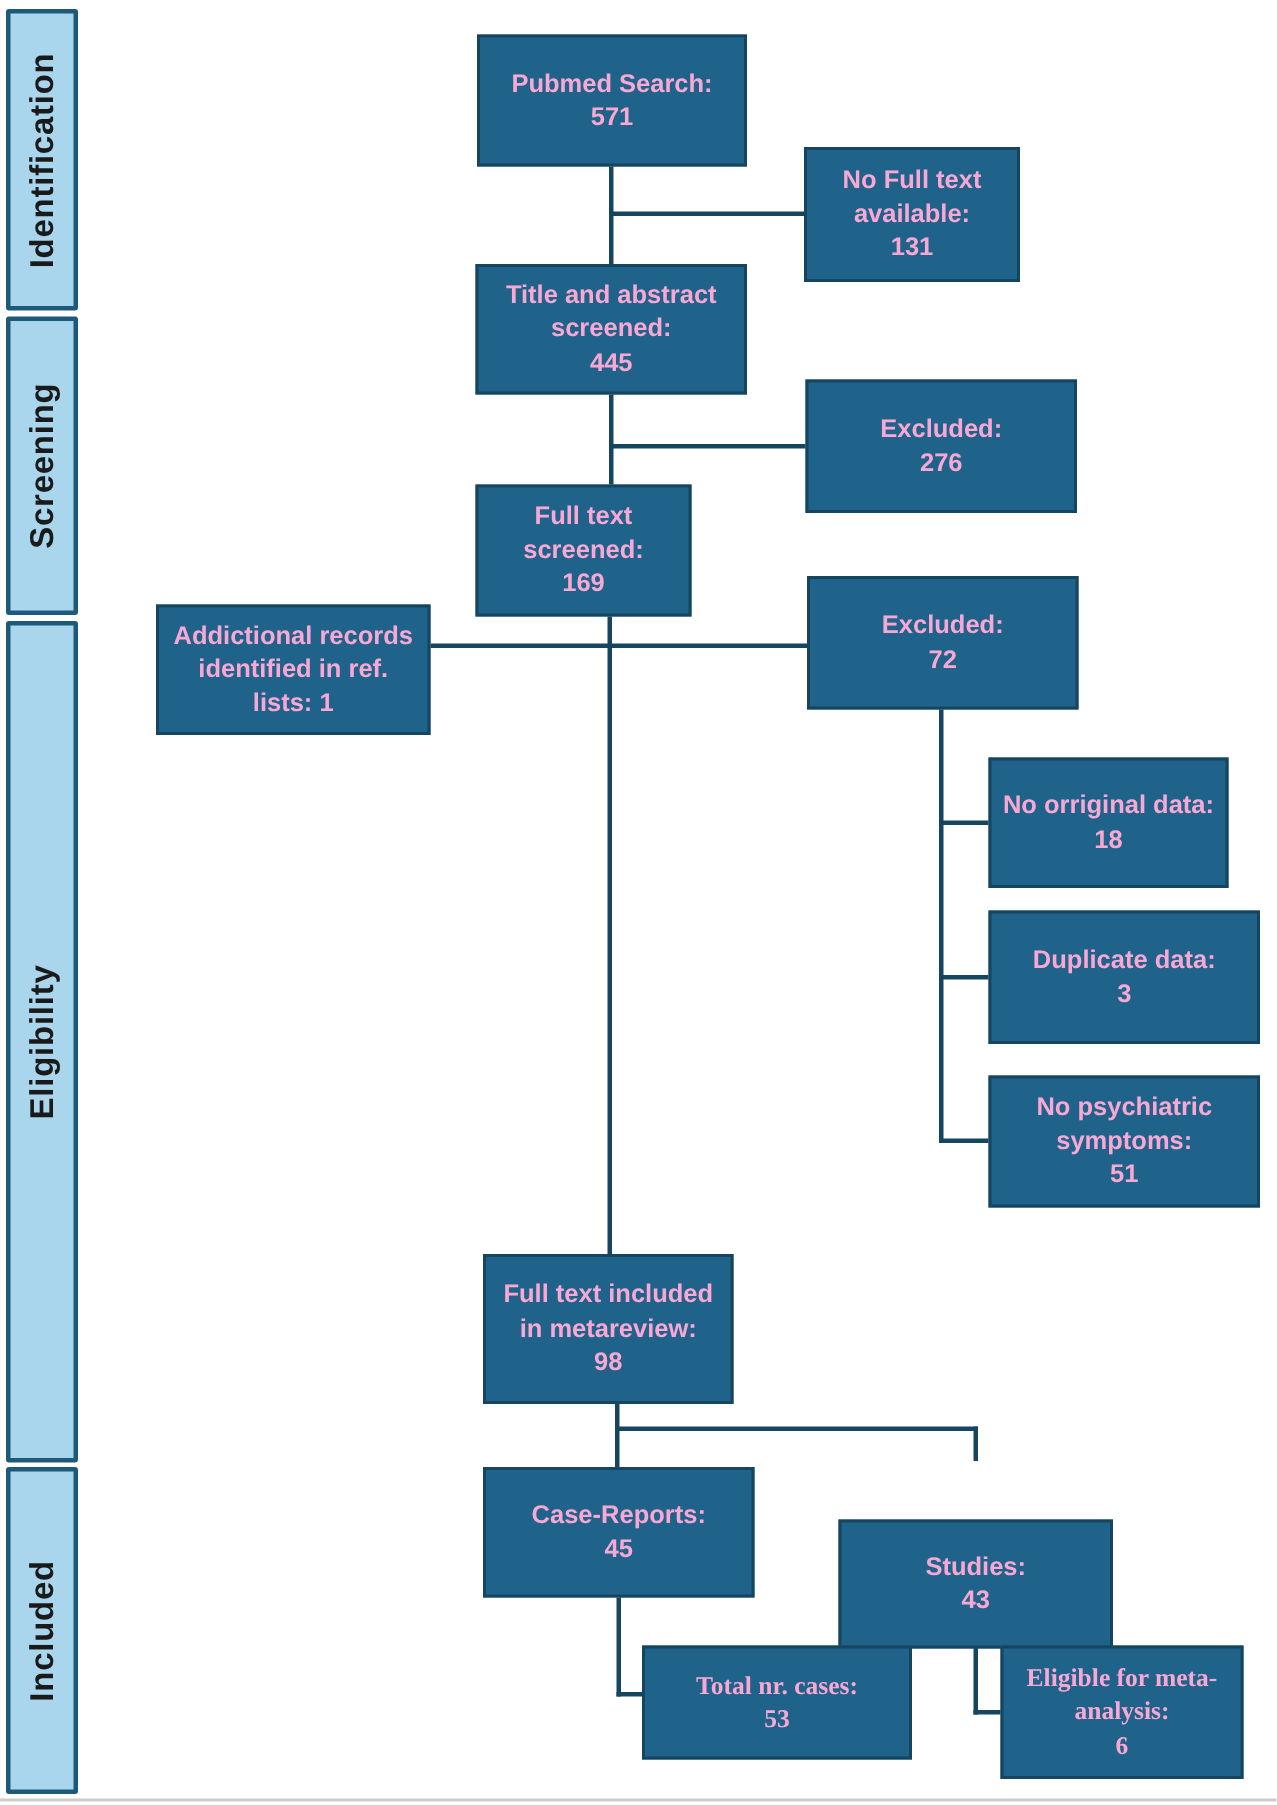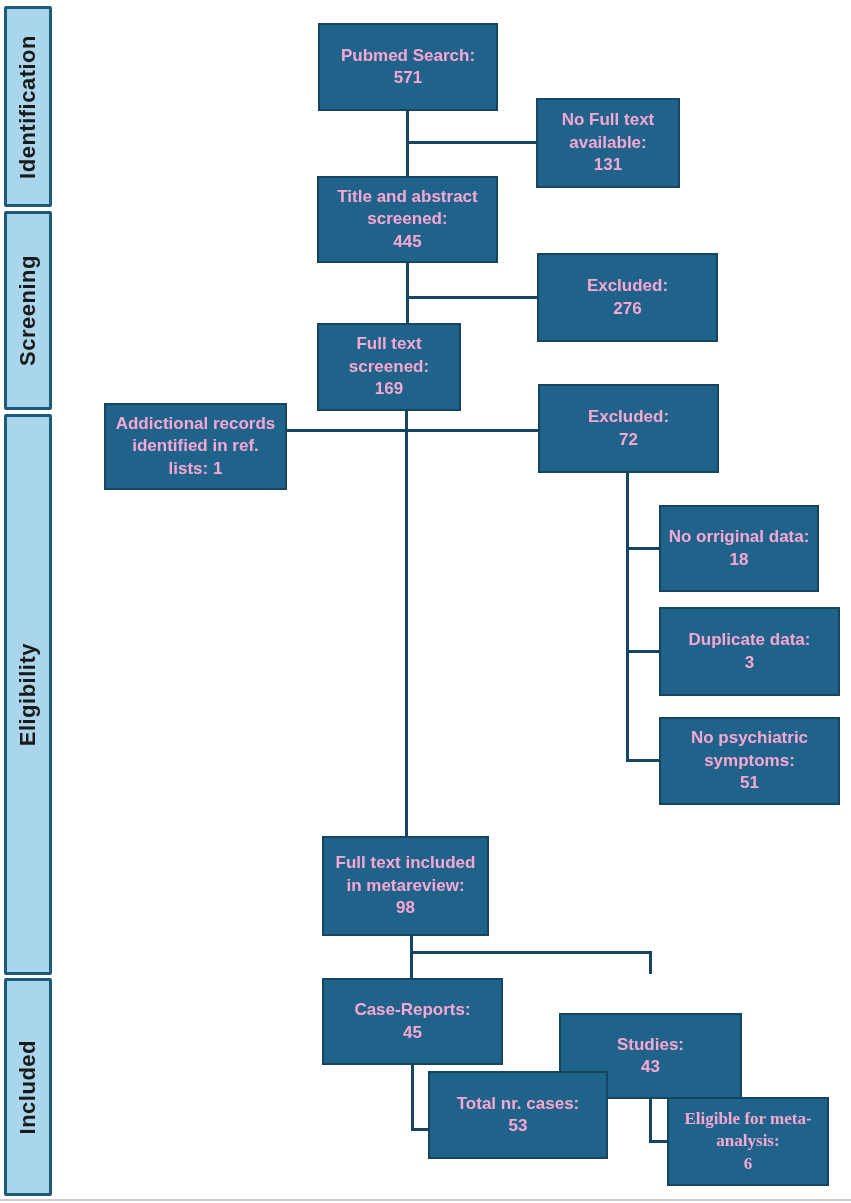--- a/index.html
+++ b/index.html
@@ -121,21 +121,21 @@
   <div class="node" style="left:659px; top:717px; width:181px; height:88px;">No psychiatric
 symptoms:
 51</div>
   <div class="node" style="left:322px; top:836px; width:167px; height:100px;">Full text included
 in metareview:
 98</div>
   <div class="node" style="left:322px; top:978px; width:181px; height:87px;text-align:center;">Case-Reports:
 45</div>
   <div class="node" style="left:559px; top:974px; width:183px; height:86px;margin-top:39px;">Studies:
 43</div>
-  <div class="node" style="left:428px; top:1071px; width:180px; height:88px;">Total nr. cases:
+  <div class="node" style="left:428px; top:1097px; width:180px; height:76px;font-family:Liberation Serif, serif;">Total nr. cases:
 53</div>
   <div class="node" style="left:667px; top:1097px; width:162px; height:89px;font-family:Liberation Serif, serif;">Eligible for meta-
 analysis:
 6</div>
 
   <div class="bottom-rule"></div>
 
 </div>
 
 </body></html>

